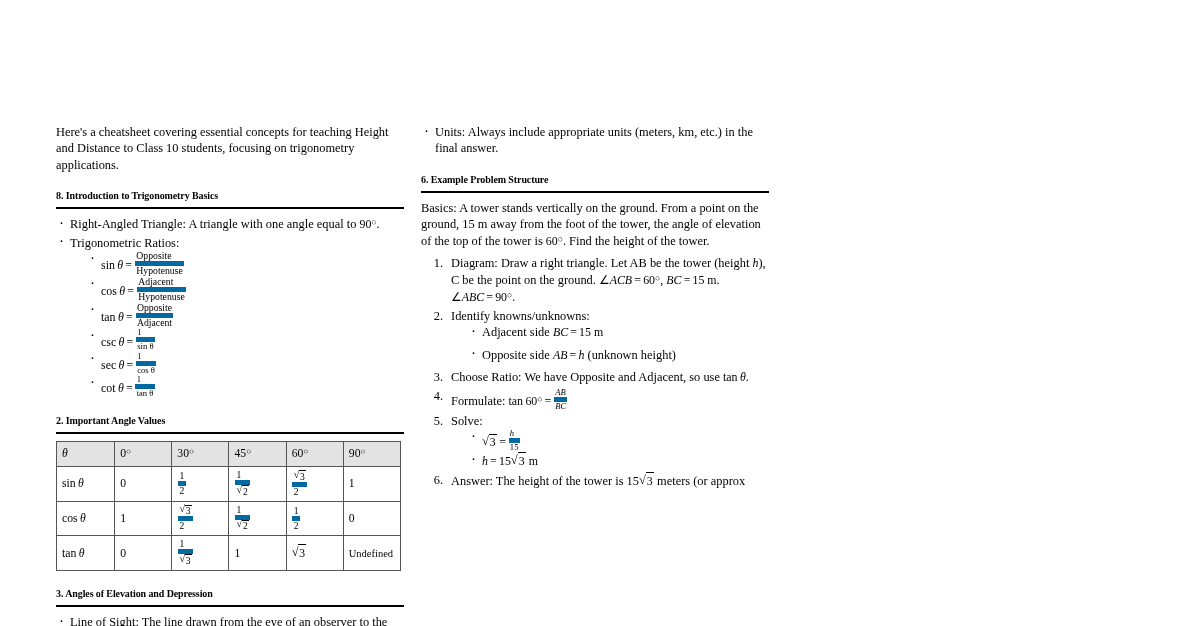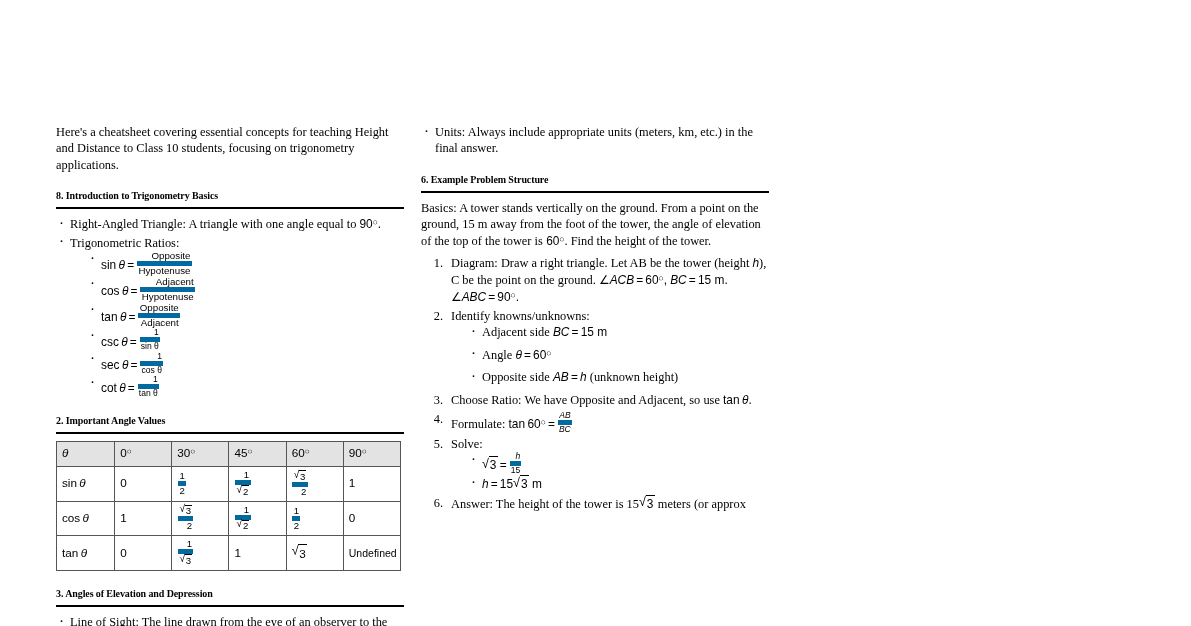--- a/index.html
+++ b/index.html
@@ -105,32 +105,32 @@
     position: absolute;
     left: 8px;
     top: 0;
     text-align: right;
     width: 14px;
   }
   b, .b { font-weight: normal; }
 
   
   .math {
-    font-family: Liberation Sans, sans-serif;
+    font-family: Liberation Serif, serif;
     font-size: 0.96em;
     white-space: nowrap;
   }
   .mi { font-style: italic; }
   .mo { padding: 0 0.18em; }
   .deg { vertical-align: 0.38em; font-size: 0.72em; }
 
   .frac {
     display: inline-block;
     vertical-align: -0.48em;
-    text-align: right;
+    text-align: left;
     line-height: 1.04;
     font-size: 0.82em;
     margin: 0 0.08em;
   }
   .frac > .num { display: block; padding: 0 0.14em; }
   .frac > .den {
     display: block;
     border-top: 5px solid #0369a1;
     padding: 0 0.14em;
   }
@@ -344,24 +344,20 @@
       </li>
 
       <li>
         <b>Identify knowns/unknowns:</b>
         <ul class="sub loose">
           <li>
             <span>Adjacent side</span>
             <span class="math"><span class="mi">BC</span><span class="mo">=</span>15 m</span>
           </li>
           <li>
-            <span>Angle</span>
-            <span class="math"><span class="mi">θ</span><span class="mo">=</span>60<span class="deg">○</span></span>
-          </li>
-          <li>
             <span>Opposite side</span>
             <span class="math"><span class="mi">AB</span><span class="mo">=</span><span class="mi">h</span></span>
             <span>(unknown height)</span>
           </li>
         </ul>
       </li>
 
       <li>
         <b>Choose Ratio:</b>
         <span>We have Opposite and Adjacent, so use</span>

